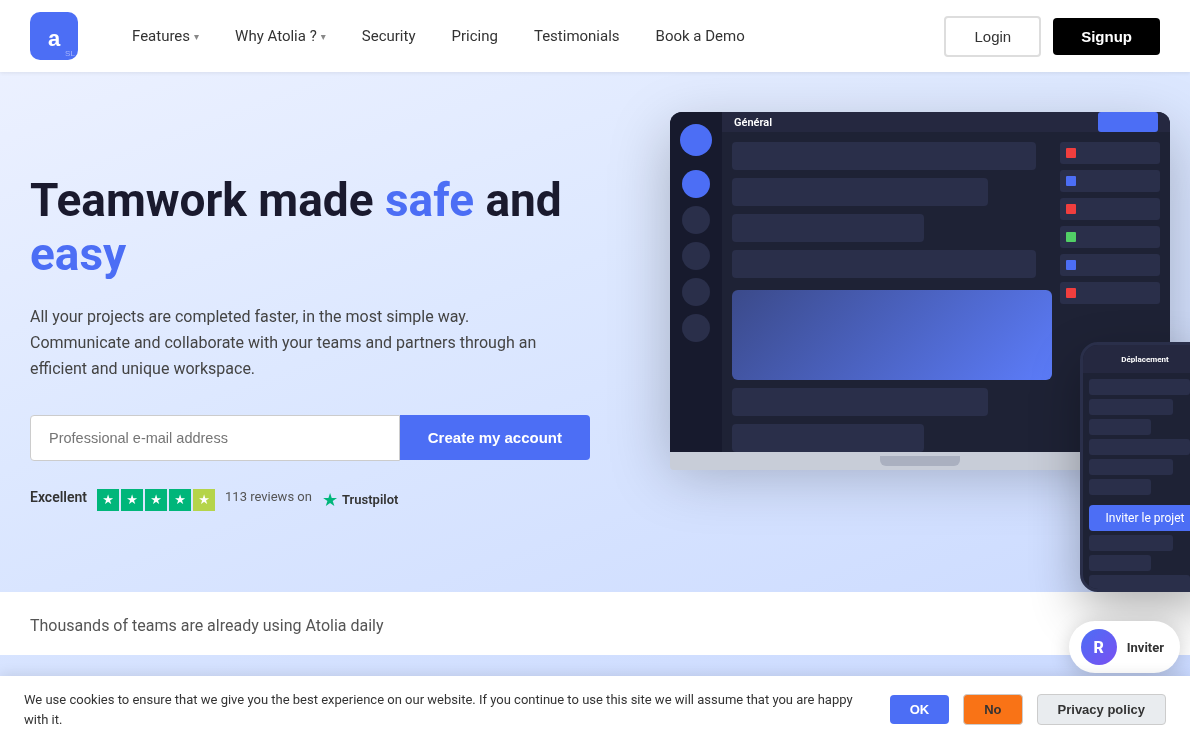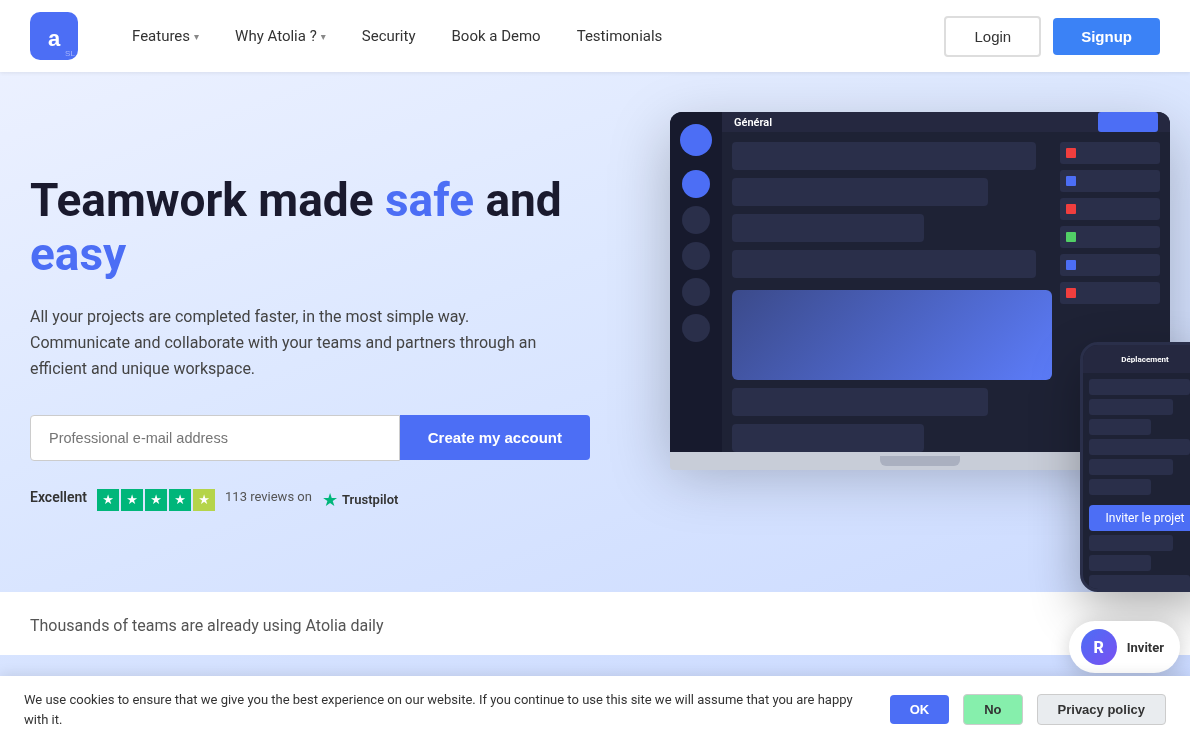--- a/index.html
+++ b/index.html
@@ -67,21 +67,21 @@
       font-size: 15px;
       color: #333;
       cursor: pointer;
       font-weight: 500;
       text-align: right;
     }
     .btn-signup {
       padding: 10px 28px;
       border: none;
       border-radius: 4px;
-      background: #3b82f6;
+      background: #000000;
       font-size: 15px;
       color: white;
       cursor: pointer;
       font-weight: 600;
     }
 
     
     .hero {
       display: flex;
       align-items: center;
@@ -412,21 +412,21 @@
     .cookie-btn {
       padding: 7px 20px;
       border-radius: 4px;
       font-size: 13px;
       font-weight: 600;
       cursor: pointer;
       border: none;
       white-space: nowrap;
     }
     .btn-ok { background: #4c6ef5; color: white; }
-    .btn-no { background: #86efac; color: #333; border: 1px solid #ccc; }
+    .btn-no { background: #f97316; color: #333; border: 1px solid #ccc; }
     .btn-privacy { background: #e9ecef; color: #333; border: 1px solid #ccc; }
     .revain-badge {
       position: fixed;
       bottom: 70px;
       right: 10px;
       background: white;
       border-radius: 30px;
       padding: 8px 16px 8px 12px;
       display: flex;
       align-items: center;
@@ -479,24 +479,27 @@
       <span class="chevron">▾</span>
     </a>
     <a class="nav-link">
       <span>Why Atolia ?</span>
       <span class="chevron">▾</span>
     </a>
     <a class="nav-link">
       <span>Security</span>
     </a>
     <a class="nav-link">
-      <span>Book a Demo</span>
+      <span>Pricing</span>
     </a>
     <a class="nav-link">
       <span>Testimonials</span>
+    </a>
+    <a class="nav-link">
+      <span>Book a Demo</span>
     </a>
   </div>
   <div class="nav-actions">
     <button class="btn-login">Login</button>
     <button class="btn-signup">Signup</button>
   </div>
 </nav>
 
 <section style="position:relative; overflow:hidden;">
   <div class="hero">

